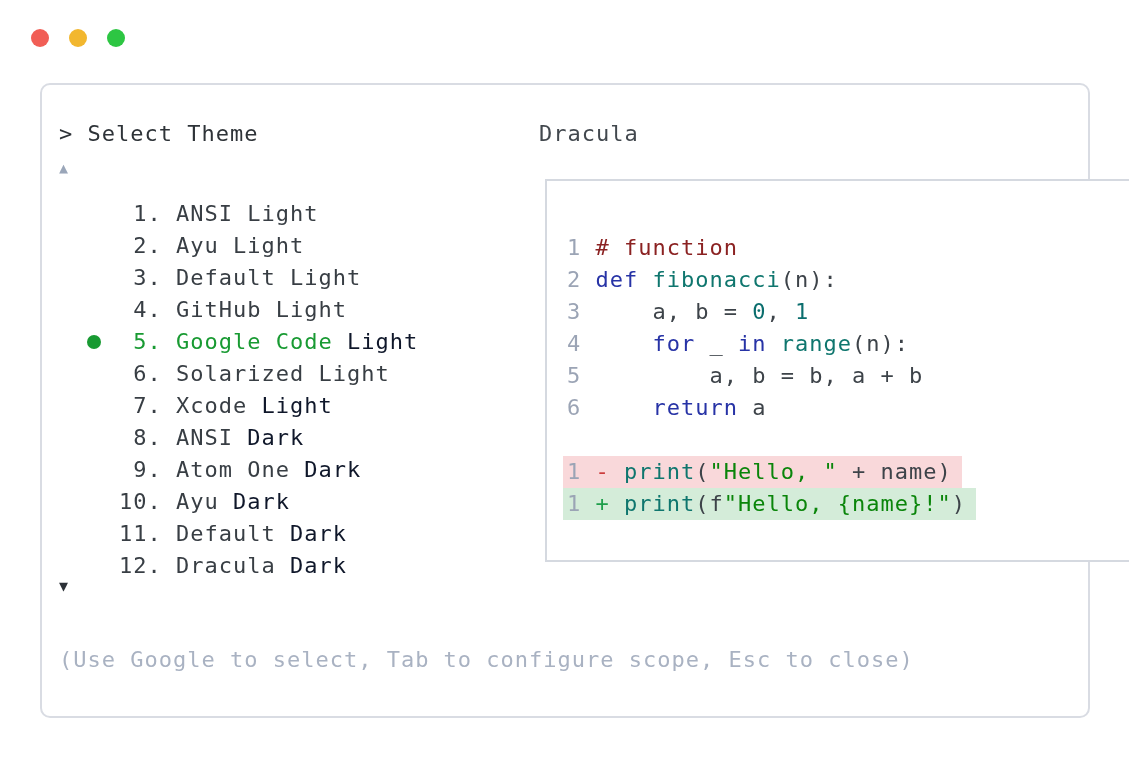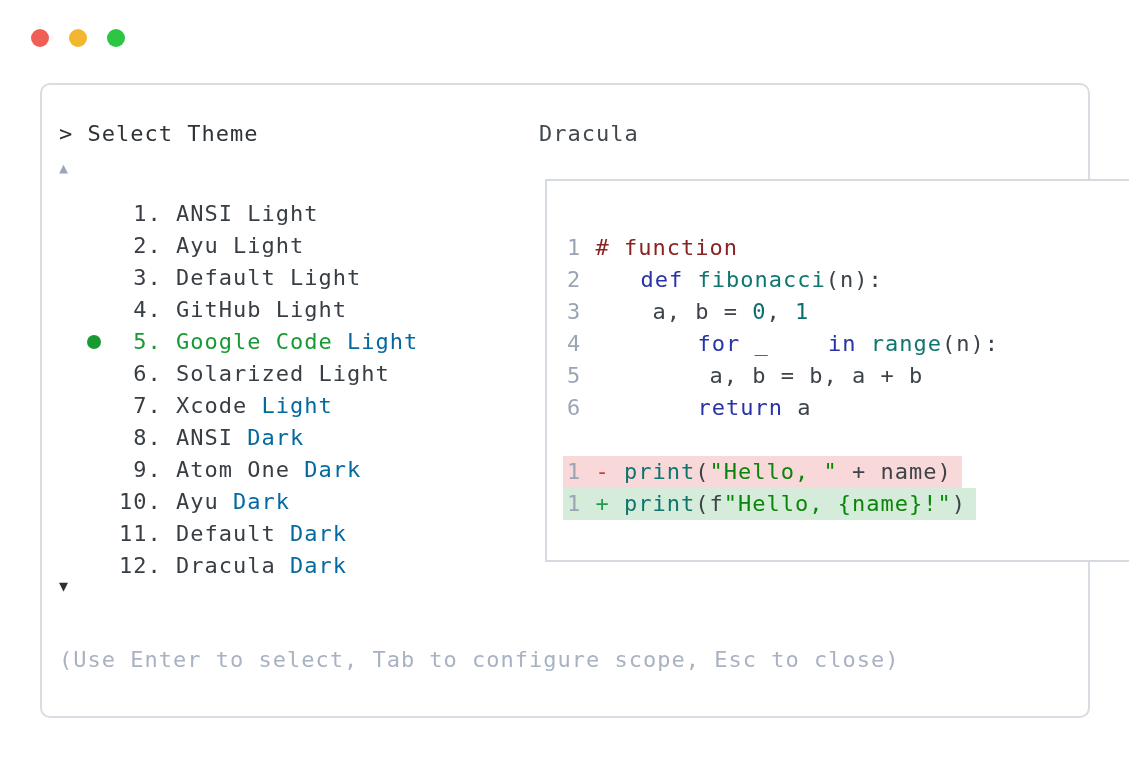--- a/index.html
+++ b/index.html
@@ -20,37 +20,37 @@
   .mono { font-size: 22px; line-height: 32px; letter-spacing: 1px; white-space: pre; }
 
   .prompt { position: absolute; left: 17px; top: 33px; color: #2e3338; }
   .preview-label { position: absolute; left: 497px; top: 33px; color: #42484e; }
 
   .scroll-up   { position: absolute; left: 17px; top: 76px;  color: #9aa6b9; font-size: 15px; line-height: 15px; }
   .scroll-down { position: absolute; left: 17px; top: 494px; color: #2c3137; font-size: 15px; line-height: 15px; }
 
   .theme-list { position: absolute; left: 49px; top: 113px; }
   .theme-row { position: relative; height: 32px; color: #383e44; cursor: default; margin-left: 28px; }
-  .theme-row .suffix { color: #0369a1; }
+  .theme-row .suffix { color: #0f172a; }
   .theme-row.selected, .theme-row.selected .num { color: #189a32; }
   .bullet { position: absolute; left: -32px; top: 9px; width: 14px; height: 14px;
             border-radius: 50%; background: #189a32; }
 
   .hint { position: absolute; left: 17px; top: 559px; color: #a9b2c2; }
 
   .preview-box {
     position: absolute; left: 503px; top: 94px; width: 602px; height: 383px;
     border: 2px solid #d5d9e0; background: #ffffff;
   }
   .code { position: absolute; left: 20px; top: 51px; }
   .code-line { height: 32px; }
   .lnum { color: #9ba4b5; }
   .tok-pln { color: #3d4349; }
   .tok-com { color: #8b2222; }
-  .tok-kwd { color: #2733a6; margin-left: 45px; }
+  .tok-kwd { color: #2733a6; }
   .tok-typ { color: #0f766e; }
   .tok-lit { color: #0b6e6e; }
   .tok-str { color: #0a850a; }
   .tok-minus { color: #cc3b3b; }
   .tok-plus  { color: #1e9e4b; }
   .hl { display: inline-block; margin-left: -4px; padding: 0 10px 0 4px; }
   .hl-del { background: #f9d8da; }
   .hl-add { background: #d4ecd9; }
 </style>
 </head>
@@ -65,18 +65,18 @@
 <div class="panel">
   <div class="prompt mono">&gt; Select Theme</div>
   <div class="preview-label mono">Dracula</div>
 
   <div class="scroll-up">▲</div>
 
   <div class="theme-list mono" id="theme-list"><div class="theme-row"><span class="num"> 1. </span><span>ANSI Light</span></div><div class="theme-row"><span class="num"> 2. </span><span>Ayu Light</span></div><div class="theme-row"><span class="num"> 3. </span><span>Default Light</span></div><div class="theme-row"><span class="num"> 4. </span><span>GitHub Light</span></div><div class="theme-row selected"><span class="bullet"></span><span class="num"> 5. </span><span>Google Code</span><span class="suffix"> Light</span></div><div class="theme-row"><span class="num"> 6. </span><span>Solarized Light</span></div><div class="theme-row"><span class="num"> 7. </span><span>Xcode</span><span class="suffix"> Light</span></div><div class="theme-row"><span class="num"> 8. </span><span>ANSI</span><span class="suffix"> Dark</span></div><div class="theme-row"><span class="num"> 9. </span><span>Atom One</span><span class="suffix"> Dark</span></div><div class="theme-row"><span class="num">10. </span><span>Ayu</span><span class="suffix"> Dark</span></div><div class="theme-row"><span class="num">11. </span><span>Default</span><span class="suffix"> Dark</span></div><div class="theme-row"><span class="num">12. </span><span>Dracula</span><span class="suffix"> Dark</span></div></div>
 
   <div class="scroll-down">▼</div>
 
-  <div class="hint mono">(Use Enter to select, Tab to configure scope, Esc to close)</div>
+  <div class="hint mono">(Use Google to select, Tab to configure scope, Esc to close)</div>
 
   <div class="preview-box">
     <div class="code mono" id="code-block"><div class="code-line"><span class="lnum">1 </span><span class="tok-com"># function</span></div><div class="code-line"><span class="lnum">2 </span><span class="tok-kwd">def</span><span class="tok-pln"> </span><span class="tok-typ">fibonacci</span><span class="tok-pln">(n):</span></div><div class="code-line"><span class="lnum">3 </span><span class="tok-pln">    a, b = </span><span class="tok-lit">0</span><span class="tok-pln">, </span><span class="tok-lit">1</span></div><div class="code-line"><span class="lnum">4 </span><span class="tok-pln">    </span><span class="tok-kwd">for</span><span class="tok-pln"> _ </span><span class="tok-kwd">in</span><span class="tok-pln"> </span><span class="tok-typ">range</span><span class="tok-pln">(n):</span></div><div class="code-line"><span class="lnum">5 </span><span class="tok-pln">        a, b = b, a + b</span></div><div class="code-line"><span class="lnum">6 </span><span class="tok-pln">    </span><span class="tok-kwd">return</span><span class="tok-pln"> a</span></div><div class="code-line"></div><div class="code-line"><span class="hl hl-del"><span class="lnum">1 </span><span class="tok-minus">- </span><span class="tok-typ">print</span><span class="tok-pln">(</span><span class="tok-str">"Hello, "</span><span class="tok-pln"> + name)</span></span></div><div class="code-line"><span class="hl hl-add"><span class="lnum">1 </span><span class="tok-plus">+ </span><span class="tok-typ">print</span><span class="tok-pln">(f</span><span class="tok-str">"Hello, {name}!"</span><span class="tok-pln">)</span></span></div></div>
   </div>
 </div>
 
 </body></html>

